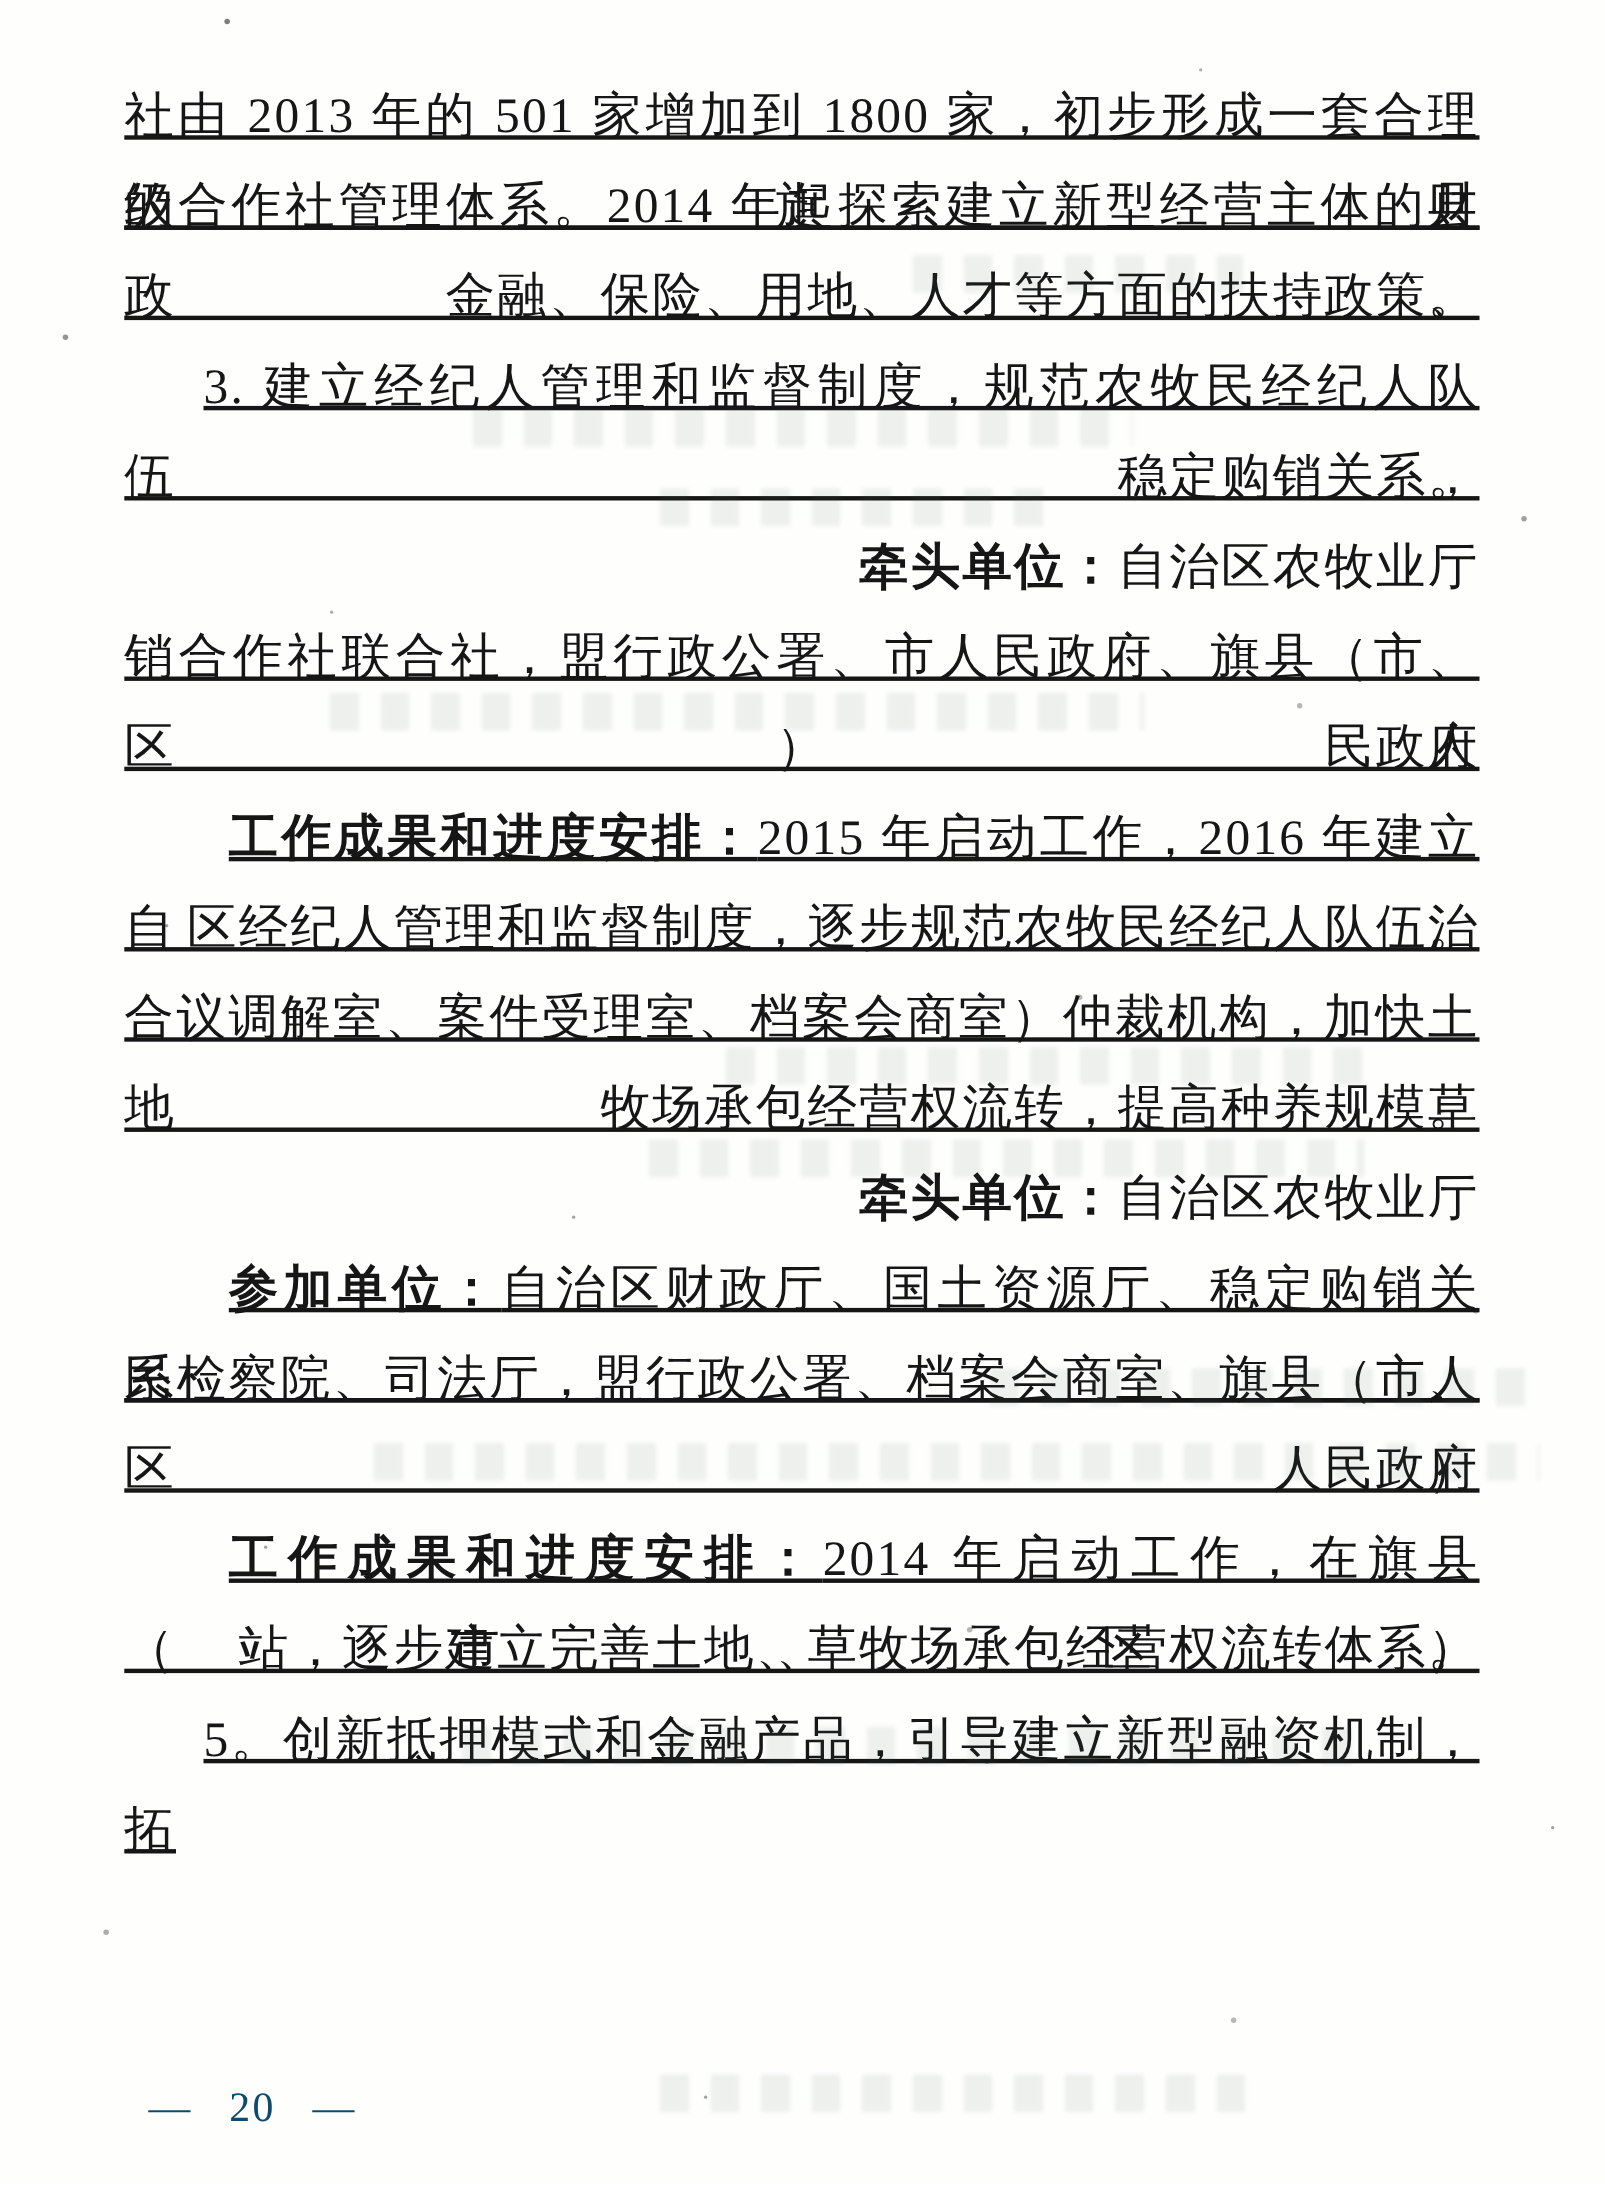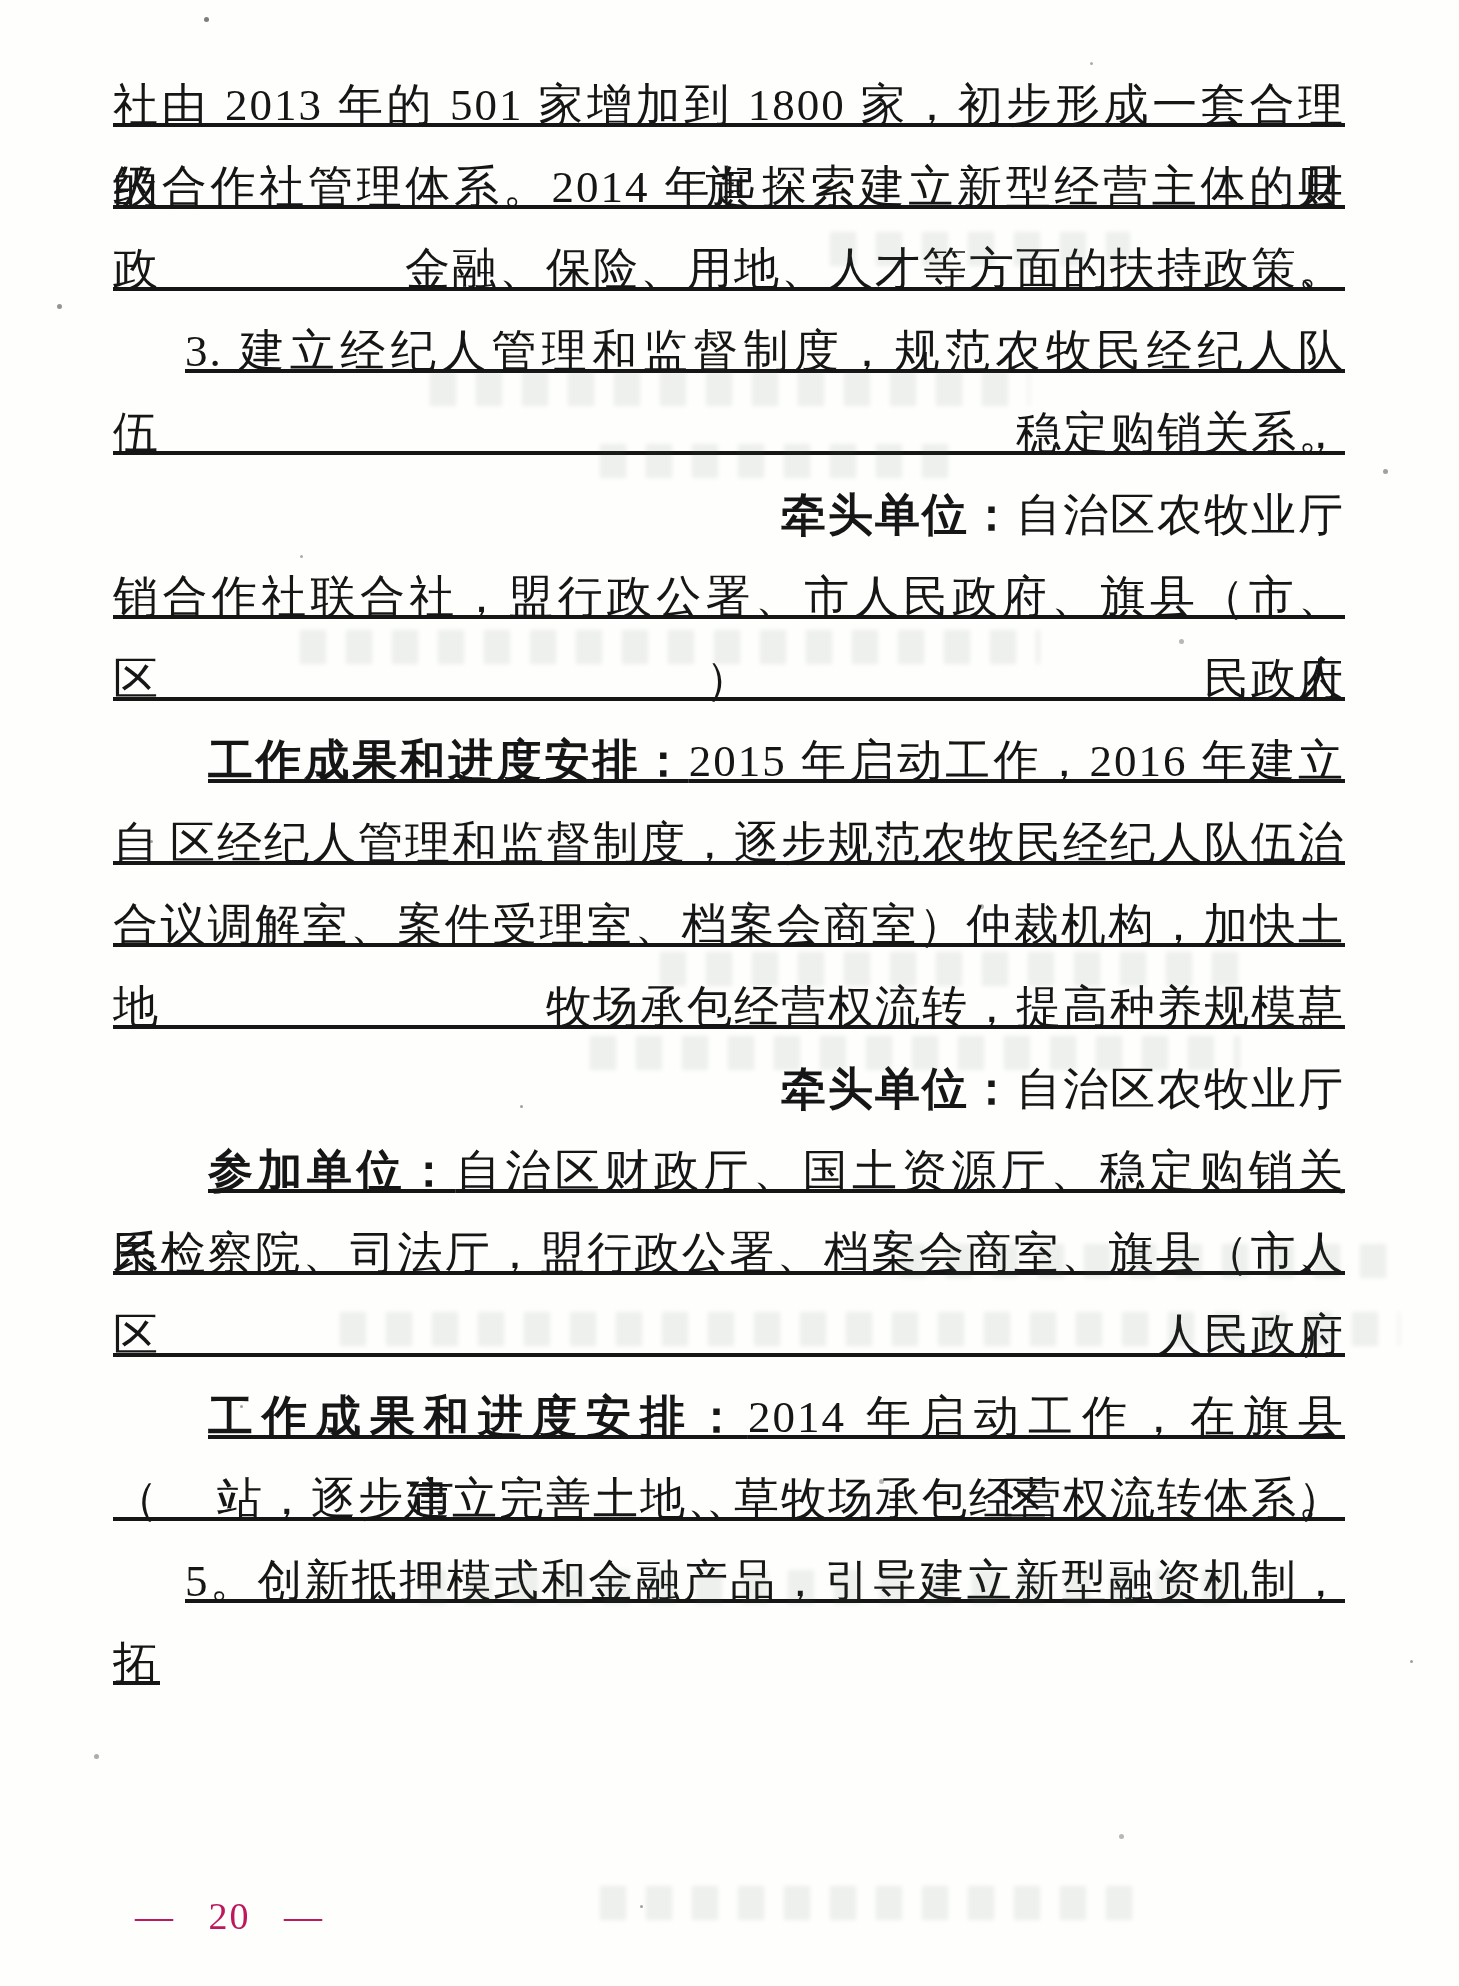--- a/index.html
+++ b/index.html
@@ -47,21 +47,21 @@
     margin-left: 23px;
   }
   
   .footer {
     position: absolute;
     left: 135px;
     top: 1894px;
     font-size: 38px;
     letter-spacing: 2px;
     word-spacing: 22px;
-    color: #be185d;
+    color: #0c4a6e;
   }
   
   .ghost {
     position: absolute;
     height: 34px;
     opacity: 0.10;
     filter: blur(2px);
     background: repeating-linear-gradient(
       90deg,
       rgba(62, 96, 74, 0.85) 0px, rgba(62, 96, 74, 0.85) 26px,

